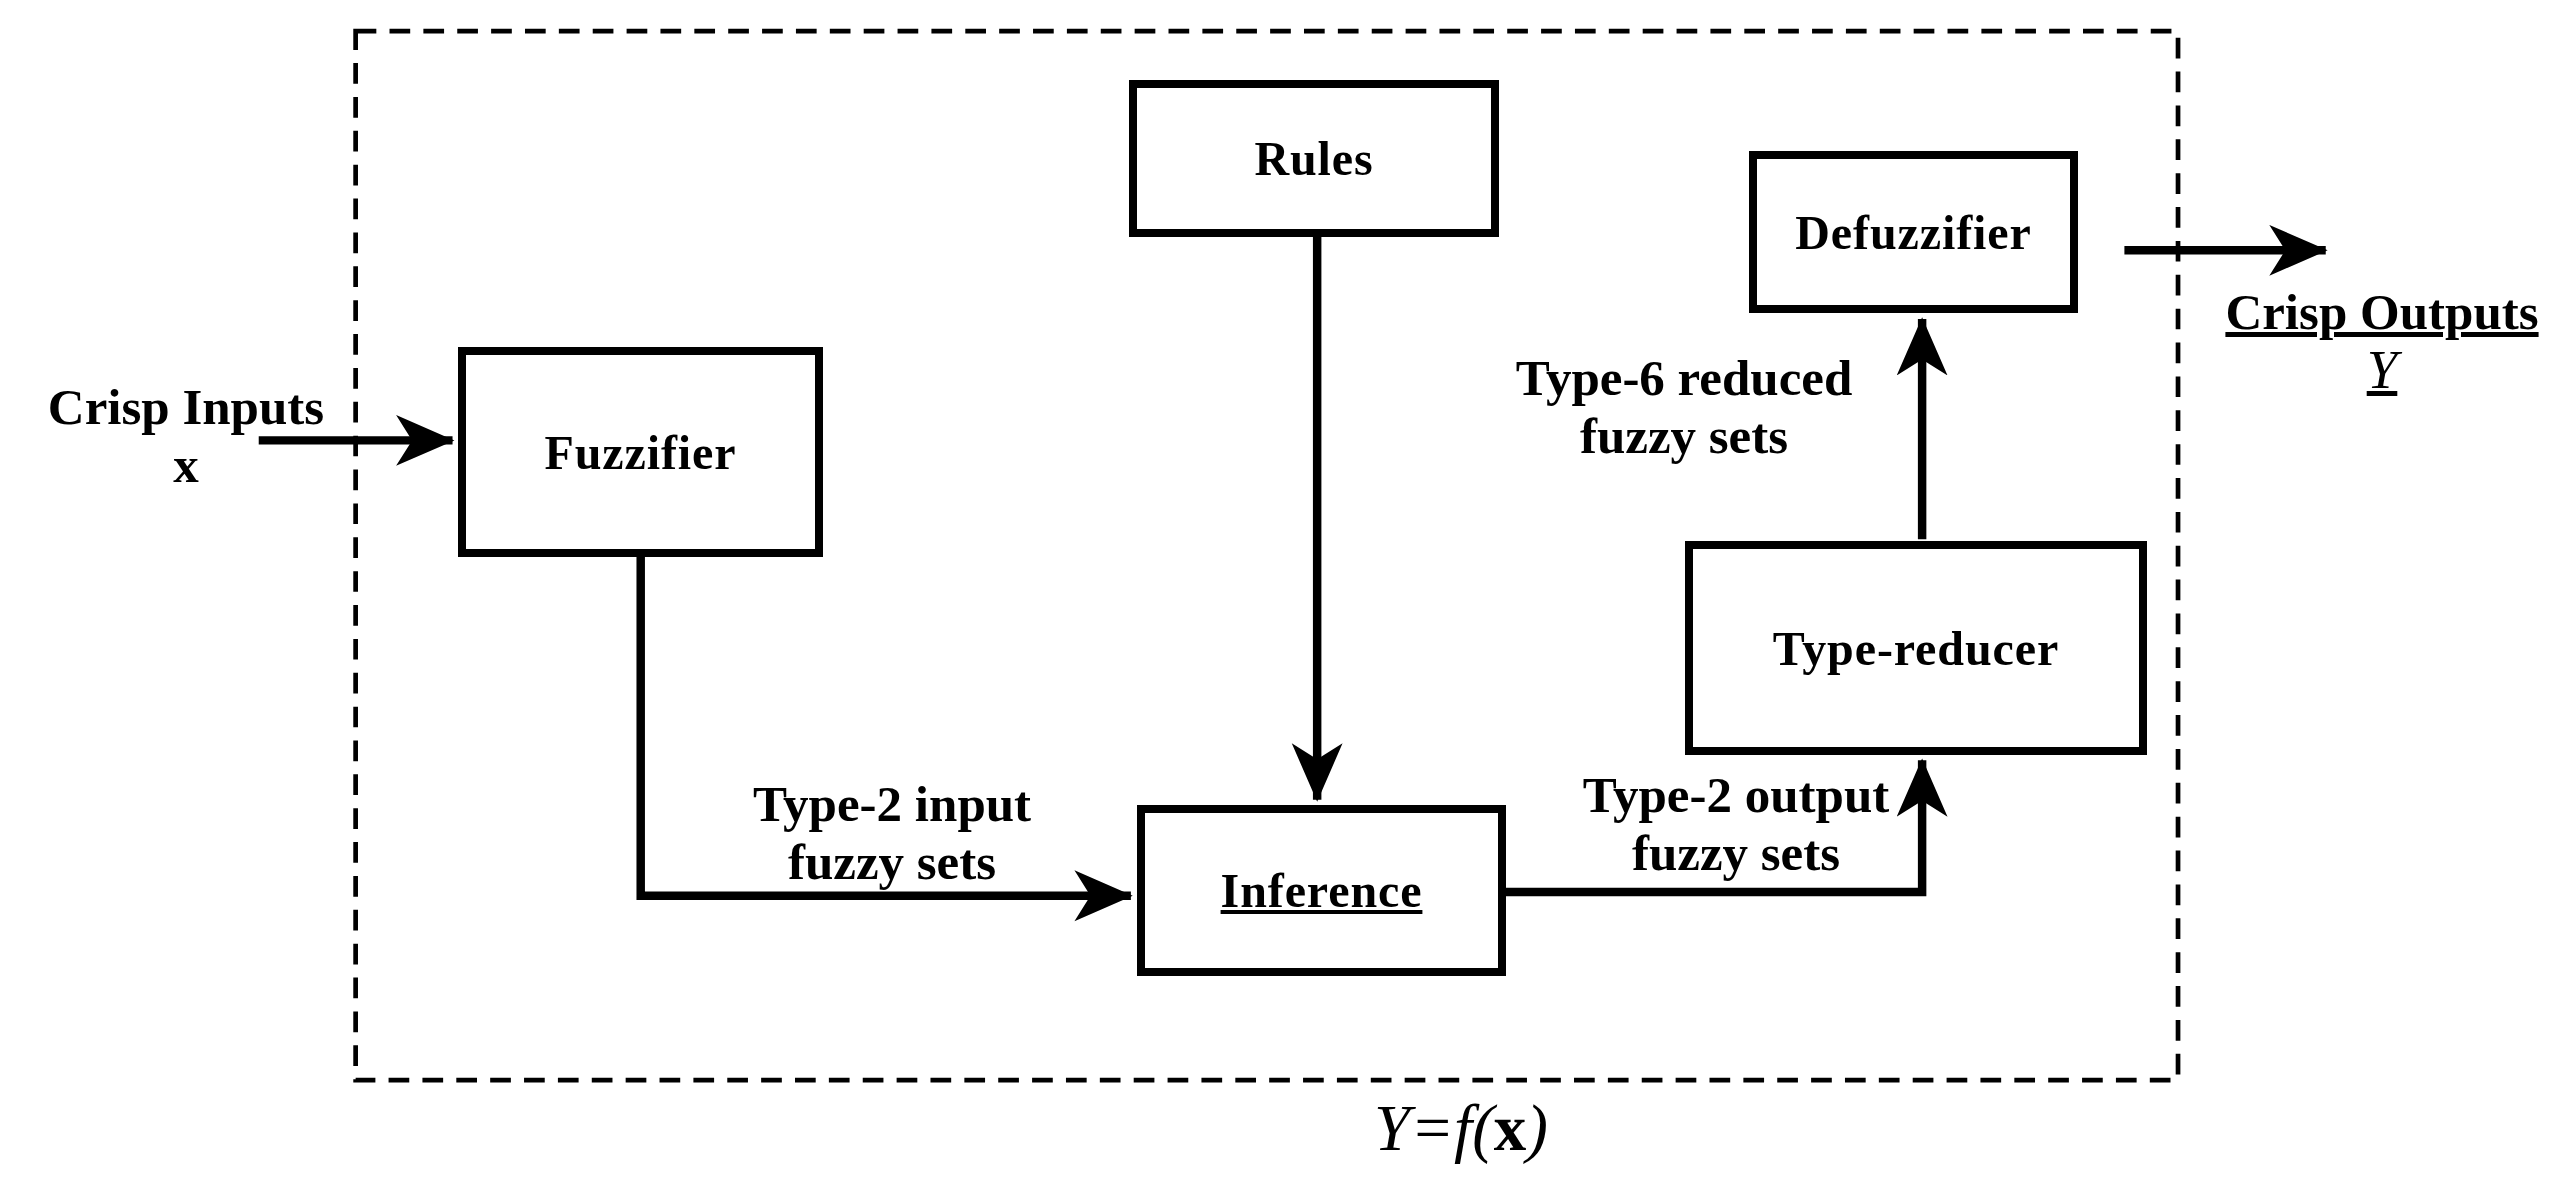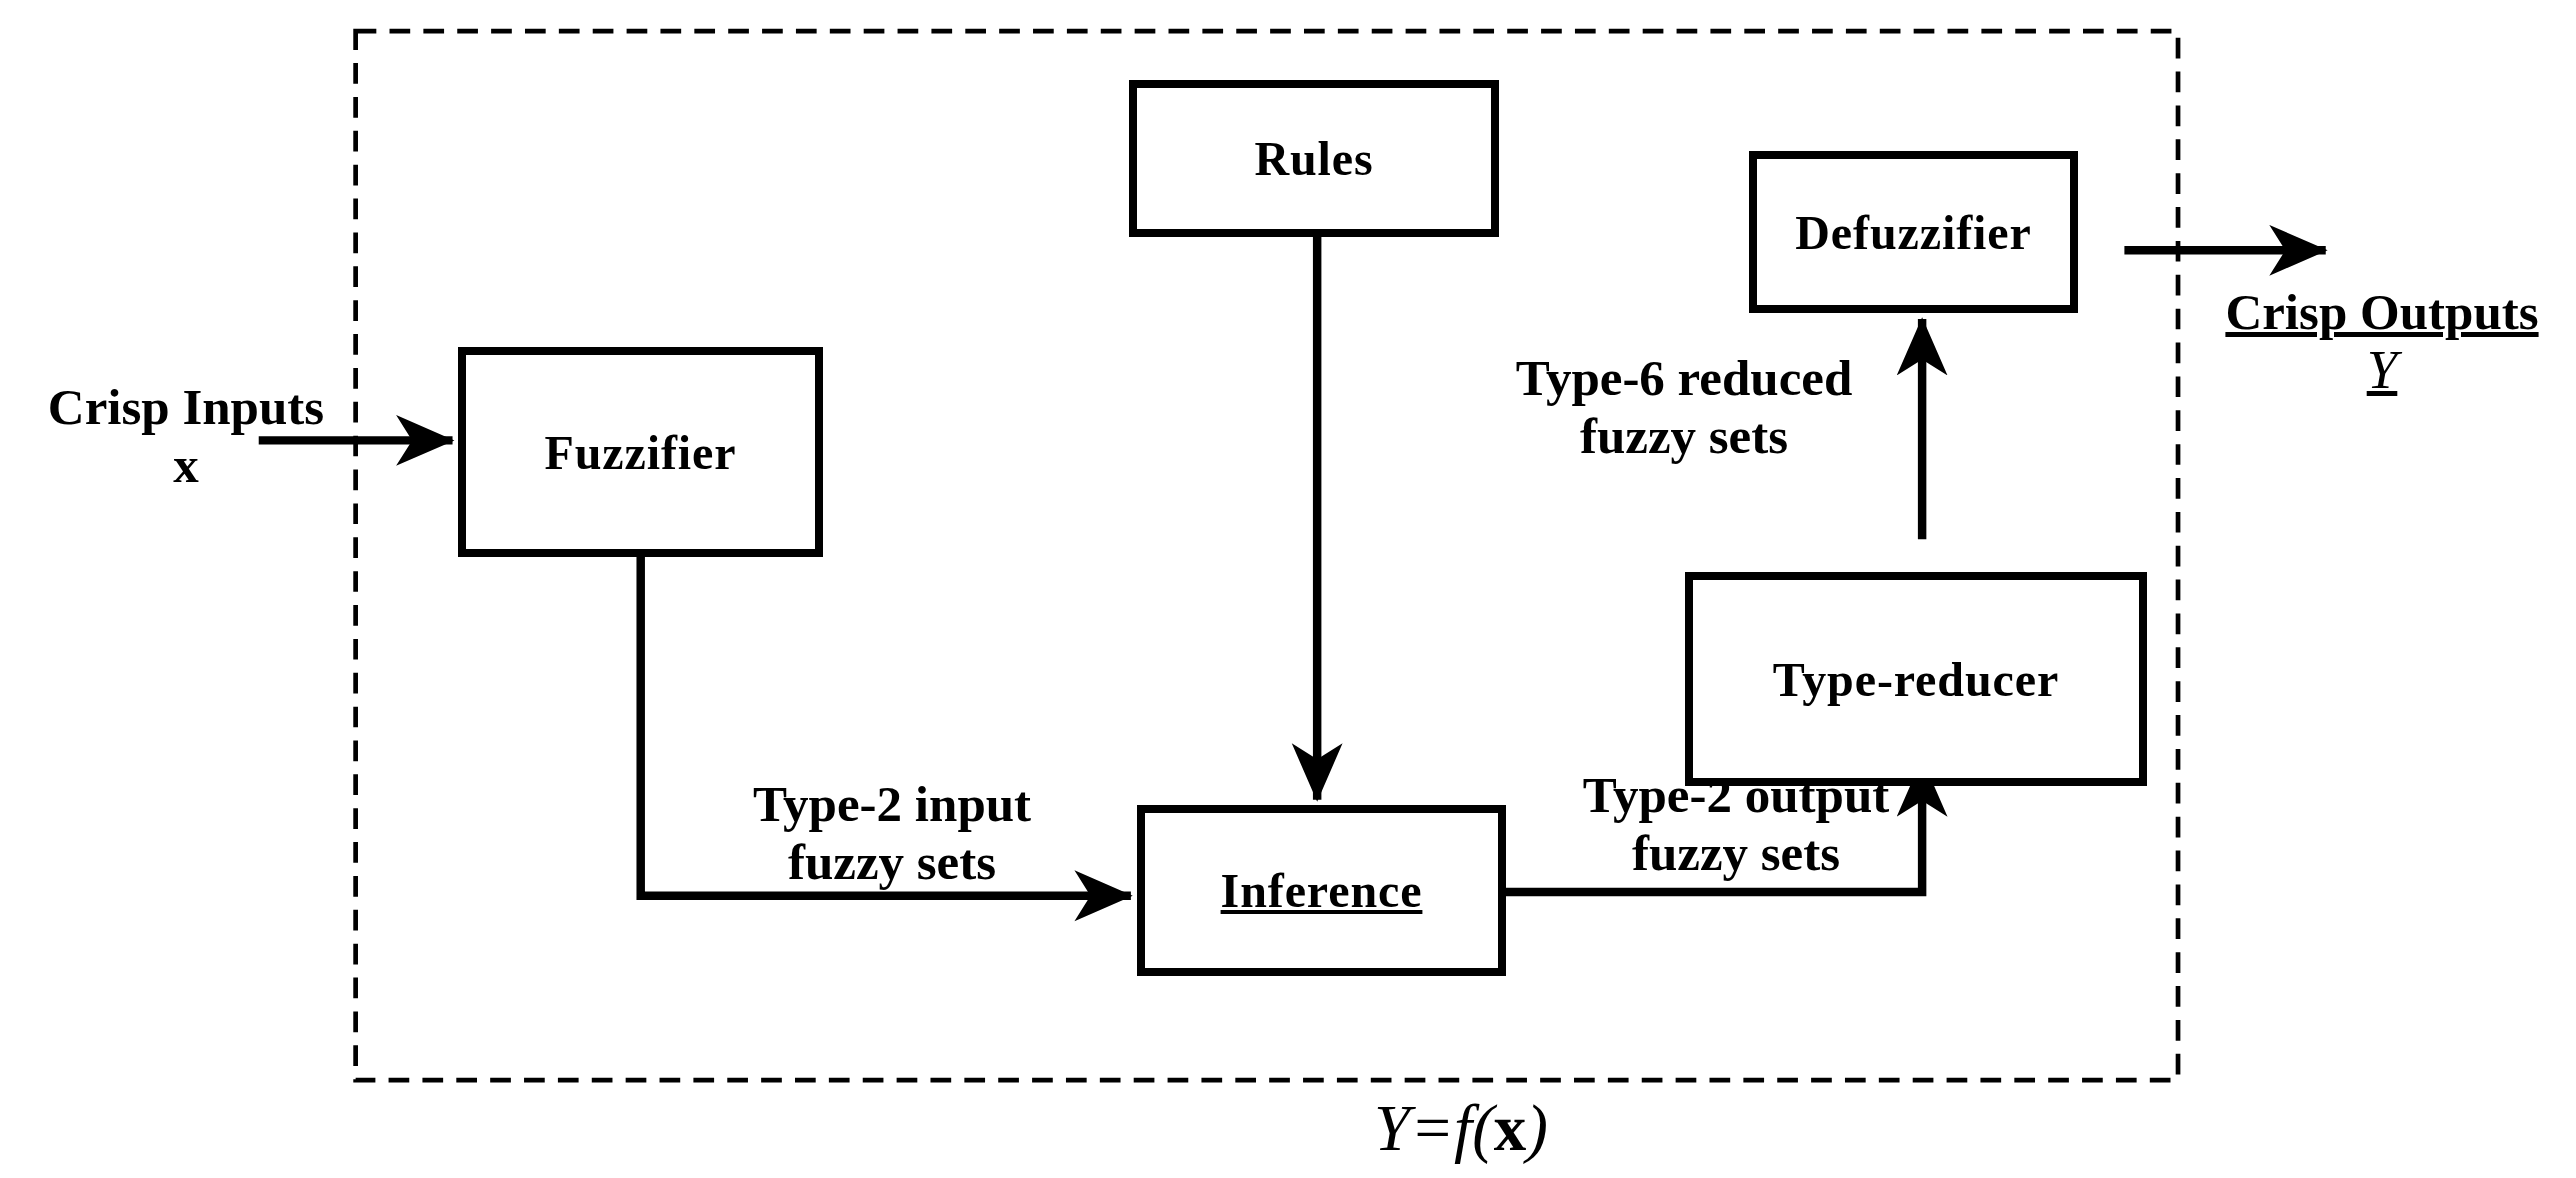--- a/index.html
+++ b/index.html
@@ -62,21 +62,21 @@
     white-space: nowrap;
   }
   .equation .eq-x {
     font-style: normal;
     font-weight: bold;
   }
   
   .node-fuzzifier   { left: 458px;  top: 347px; width: 365px; height: 210px; }
   .node-rules       { left: 1129px; top: 80px;  width: 370px; height: 157px; }
   .node-inference   { left: 1137px; top: 805px; width: 369px; height: 171px; text-decoration: underline; }
-  .node-typereducer { left: 1685px; top: 572px; width: 462px; height: 214px; }
+  .node-typereducer { left: 1685px; top: 541px; width: 462px; height: 214px; }
   .node-defuzzifier { left: 1749px; top: 151px; width: 329px; height: 162px; }
   
   .lbl-crisp-inputs  { left: 12px;    top: 378px;  width: 348px; }
   .lbl-type2-input   { left: 657px;  top: 775px;  width: 470px; }
   .lbl-type2-output  { left: 1501px; top: 766px;  width: 470px; }
   .lbl-type1-reduced { left: 1449px; top: 349px;  width: 470px; }
   .lbl-crisp-outputs { left: 2188px; top: 283px;  width: 388px; text-decoration: underline; }
   .lbl-equation      { left: 1273px; top: 1091px; width: 376px; }
 </style>
 </head>

